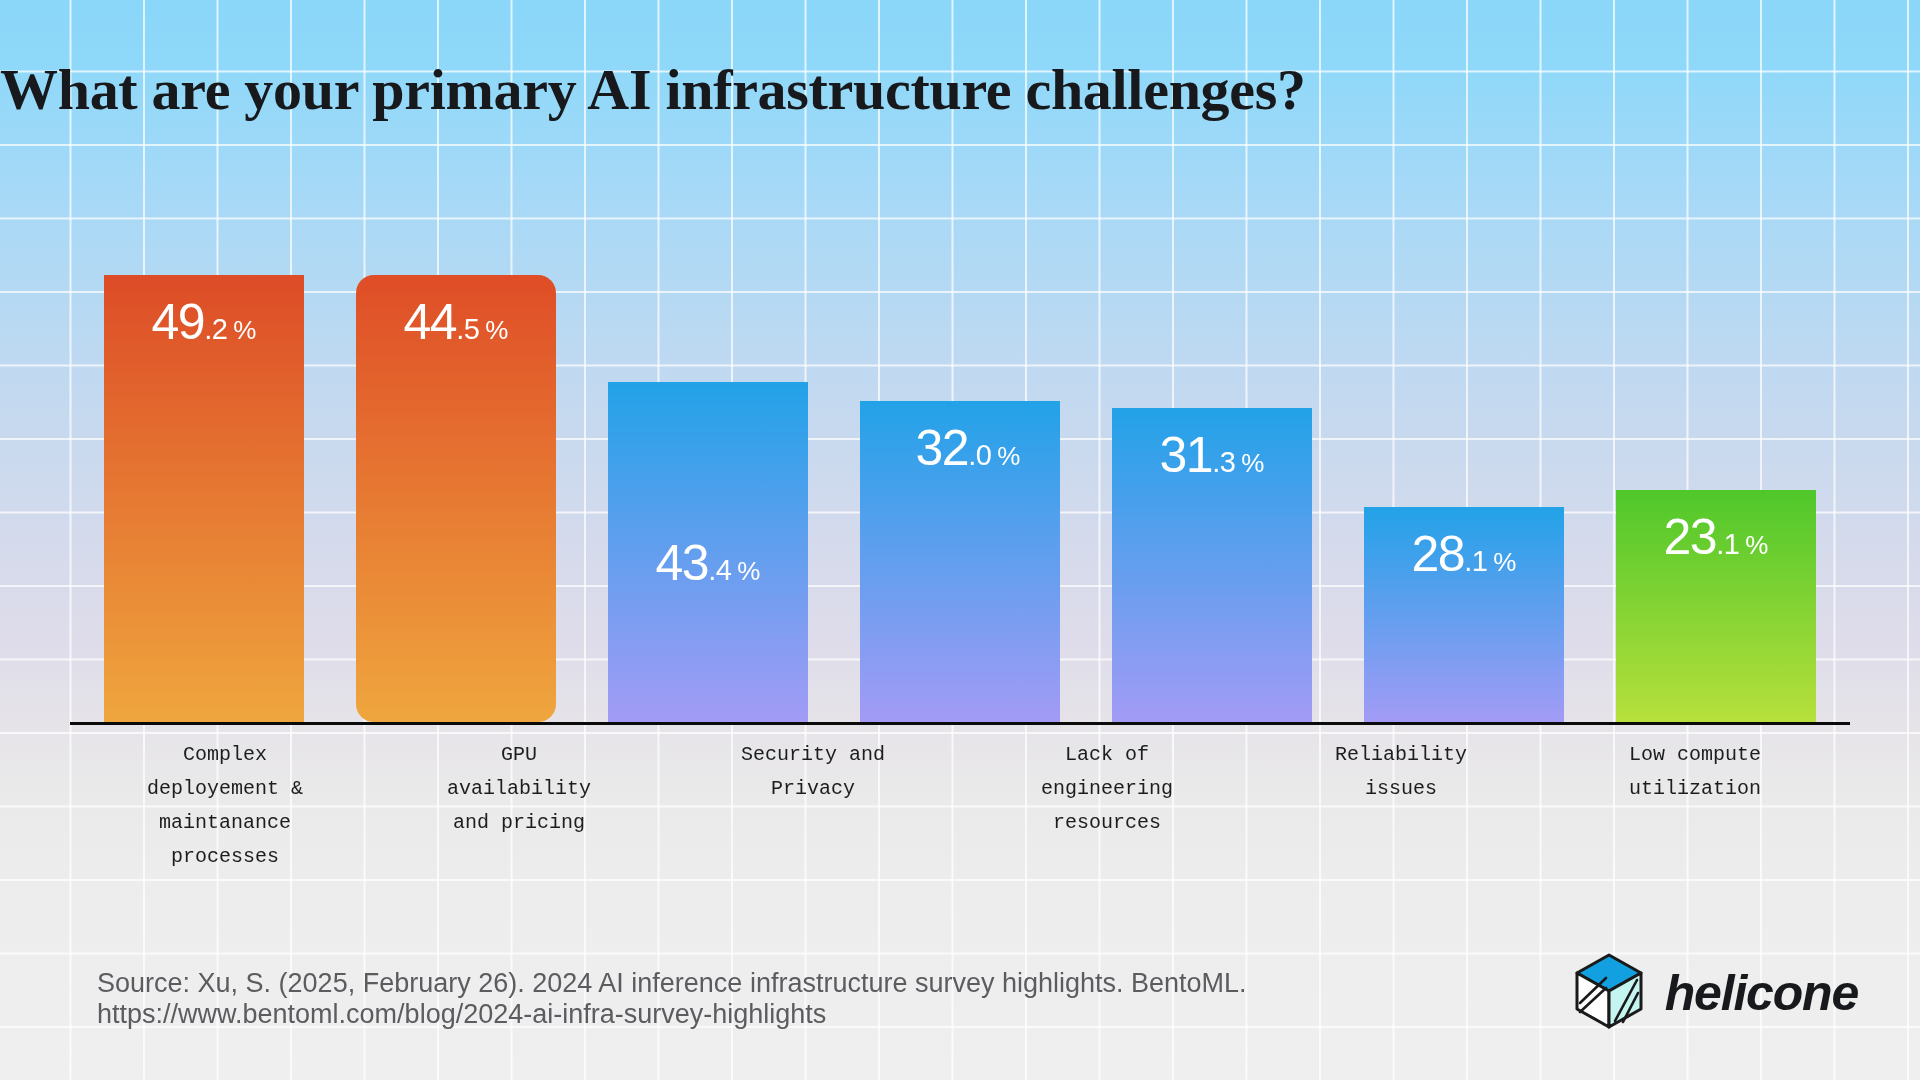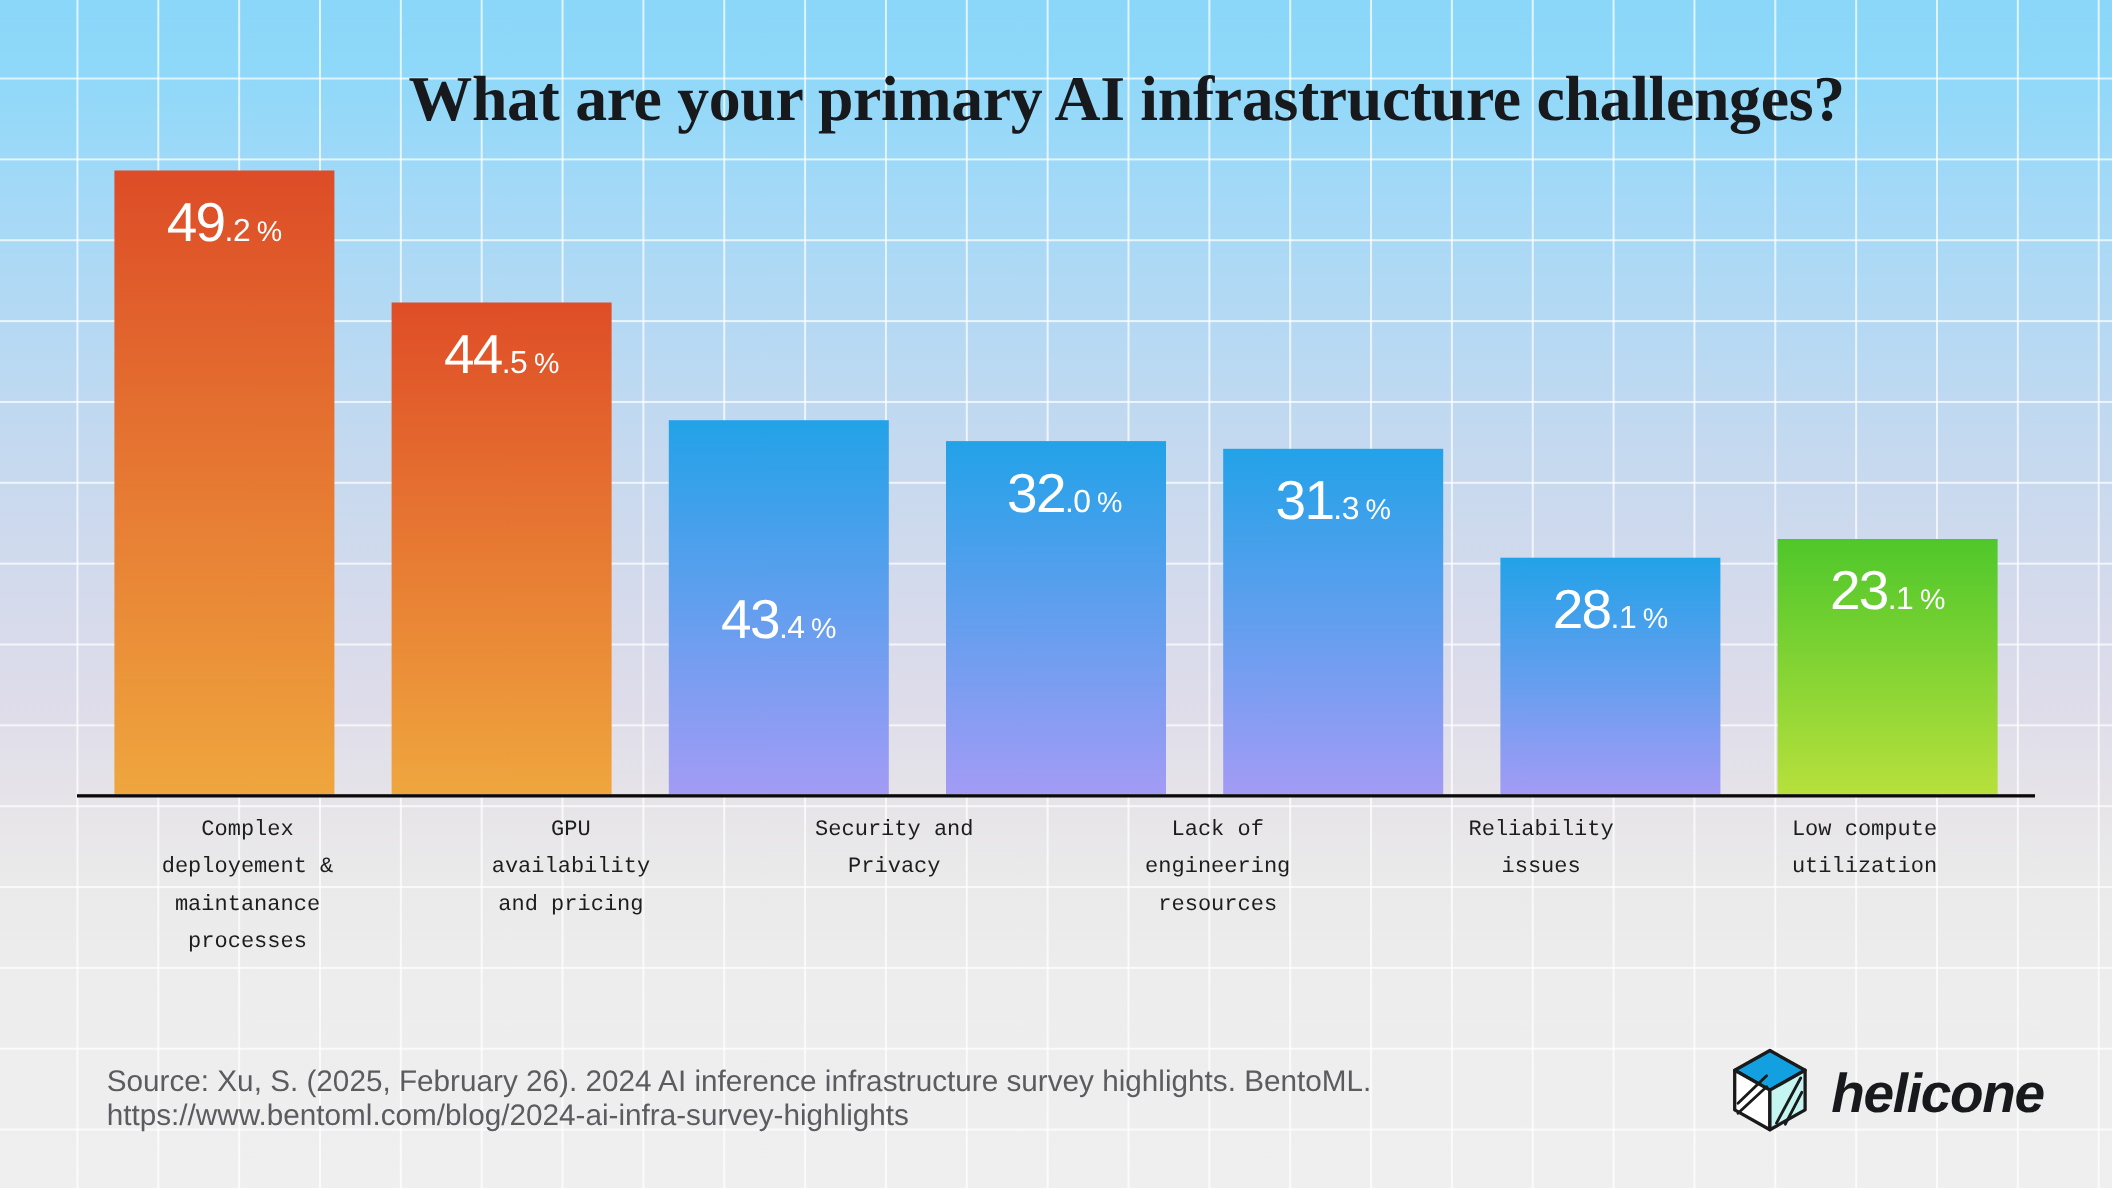--- a/index.html
+++ b/index.html
@@ -46,21 +46,21 @@
     background-position: -4px -3px;
     pointer-events: none;
   }
 
   
   #title {
     position: absolute;
     top: 58px;
     left: 0;
     width: 1677px;
-    text-align: right;
+    text-align: left;
     font-family: "Liberation Serif", "DejaVu Serif", serif;
     font-weight: 700;
     font-size: 58px;
     letter-spacing: -0.3px;
     color: #17191C;
     line-height: 1.1;
   }
 
   
   #plot {
@@ -187,31 +187,31 @@
 <div id="poster">
 
   <div id="grid"></div>
 
   <h1 id="title">What are your primary AI infrastructure challenges?</h1>
 
   <div id="plot">
     <div id="bars">
 
       <div class="bar-slot">
-        <div class="bar" style="height: 567px; background: linear-gradient(rgb(221, 76, 39) 0%, rgb(239, 166, 62) 100%);">
+        <div class="bar" style="height: 447px; background: linear-gradient(rgb(221, 76, 39) 0%, rgb(239, 166, 62) 100%);">
           <div class="bar-value">
             <span class="v-int">49</span>
               <span class="v-dec">.2</span>
               <span class="v-pct">%</span>
           </div>
         </div>
       </div>
 
       <div class="bar-slot">
-        <div class="bar" style="height: 446.561px; background: linear-gradient(rgb(223, 77, 39) 0%, rgb(239, 166, 62) 100%);">
+        <div class="bar" style="height: 446.561px; background: linear-gradient(rgb(223, 77, 39) 0%, rgb(239, 166, 62) 100%); border-radius: 18px;">
           <div class="bar-value">
             <span class="v-int">44</span>
               <span class="v-dec">.5</span>
               <span class="v-pct">%</span>
           </div>
         </div>
       </div>
 
       <div class="bar-slot">
         <div class="bar" style="height: 340px; background: linear-gradient(rgb(34, 162, 232) 0%, rgb(163, 155, 245) 100%); align-items: center;">

